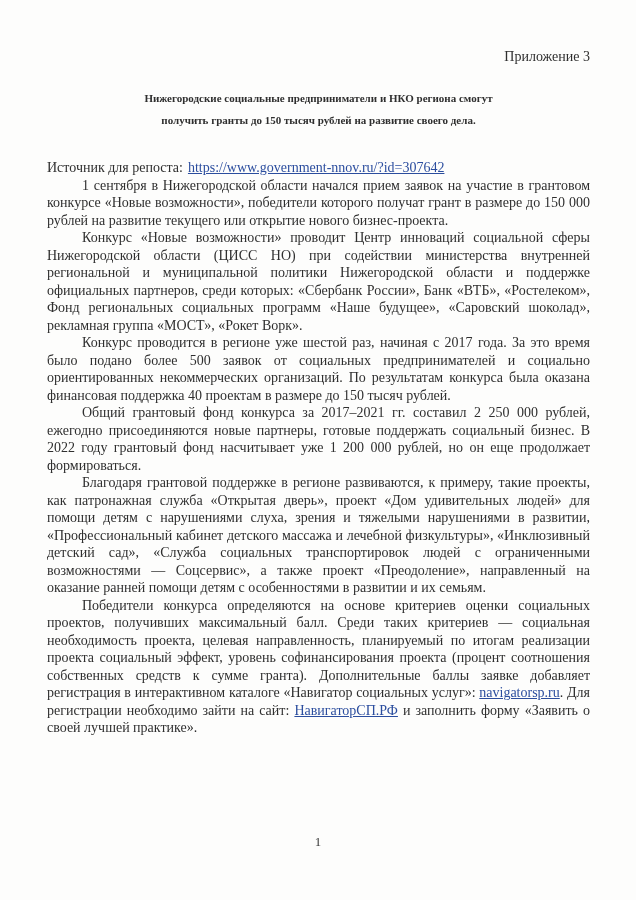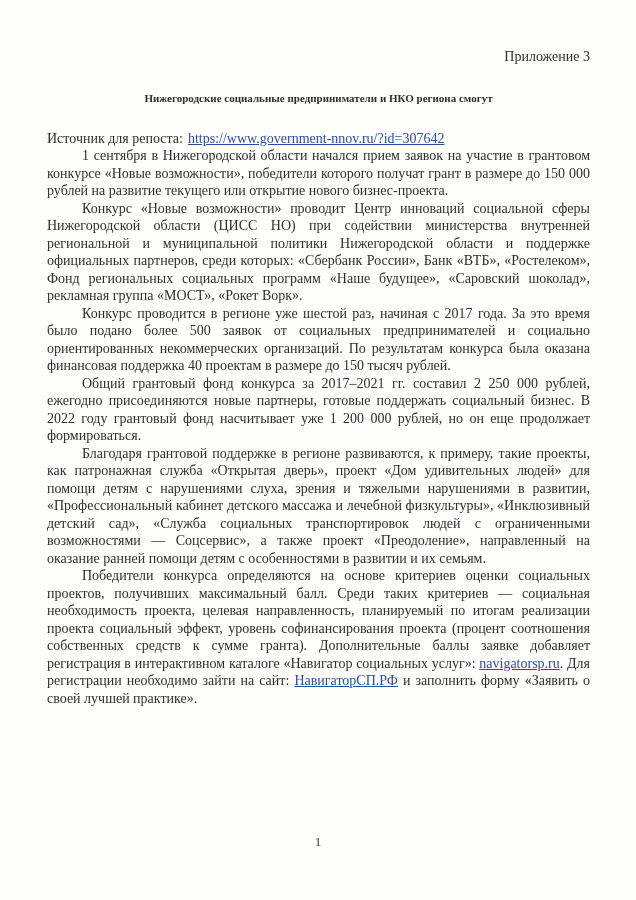--- a/index.html
+++ b/index.html
@@ -29,21 +29,21 @@
   }
   .doc-title {
     margin-top: 23px;
     text-align: center;
     font-weight: bold;
     font-size: 11px;
     line-height: 21.5px;
   }
   .doc-title span { display: block; }
   .source-line {
-    margin-top: 20px;
+    margin-top: 28px;
     font-size: 14px;
     line-height: 17.5px;
   }
   .source-line .link { margin-left: 5px; }
   .link {
     color: #2b4d9e;
     text-decoration: underline;
     cursor: pointer;
   }
   .body-text {
@@ -67,20 +67,21 @@
 </style>
 </head>
 <body>
 
 <div class="page">
 
   <div class="appendix">Приложение 3</div>
 
   <div class="doc-title">
       <span>Нижегородские социальные предприниматели и НКО региона смогут</span>
+      <span>получить гранты до 150 тысяч рублей на развитие своего дела.</span>
     </div>
 
   <div class="source-line"><span>Источник для репоста:</span><a class="link">https://www.government-nnov.ru/?id=307642</a></div>
 
   <div class="body-text">
     <p>1 сентября в Нижегородской области начался прием заявок на участие в грантовом конкурсе «Новые возможности», победители которого получат грант в размере до 150 000 рублей на развитие текущего или открытие нового бизнес-проекта.</p>
     <p>Конкурс «Новые возможности» проводит Центр инноваций социальной сферы Нижегородской области (ЦИСС НО) при содействии министерства внутренней региональной и муниципальной политики Нижегородской области и поддержке официальных партнеров, среди которых: «Сбербанк России», Банк «ВТБ», «Ростелеком», Фонд региональных социальных программ «Наше будущее», «Саровский шоколад», рекламная группа «МОСТ», «Рокет Ворк».</p>
     <p>Конкурс проводится в регионе уже шестой раз, начиная с 2017 года. За это время было подано более 500 заявок от социальных предпринимателей и социально ориентированных некоммерческих организаций. По результатам конкурса была оказана финансовая поддержка 40 проектам в размере до 150 тысяч рублей.</p>
     <p>Общий грантовый фонд конкурса за 2017–2021 гг. составил 2 250 000 рублей, ежегодно присоединяются новые партнеры, готовые поддержать социальный бизнес. В 2022 году грантовый фонд насчитывает уже 1 200 000 рублей, но он еще продолжает формироваться.</p>
     <p>Благодаря грантовой поддержке в регионе развиваются, к примеру, такие проекты, как патронажная служба «Открытая дверь», проект «Дом удивительных людей» для помощи детям с нарушениями слуха, зрения и тяжелыми нарушениями в развитии, «Профессиональный кабинет детского массажа и лечебной физкультуры», «Инклюзивный детский сад», «Служба социальных транспортировок людей с ограниченными возможностями — Соцсервис», а также проект «Преодоление», направленный на оказание ранней помощи детям с особенностями в развитии и их семьям.</p>

